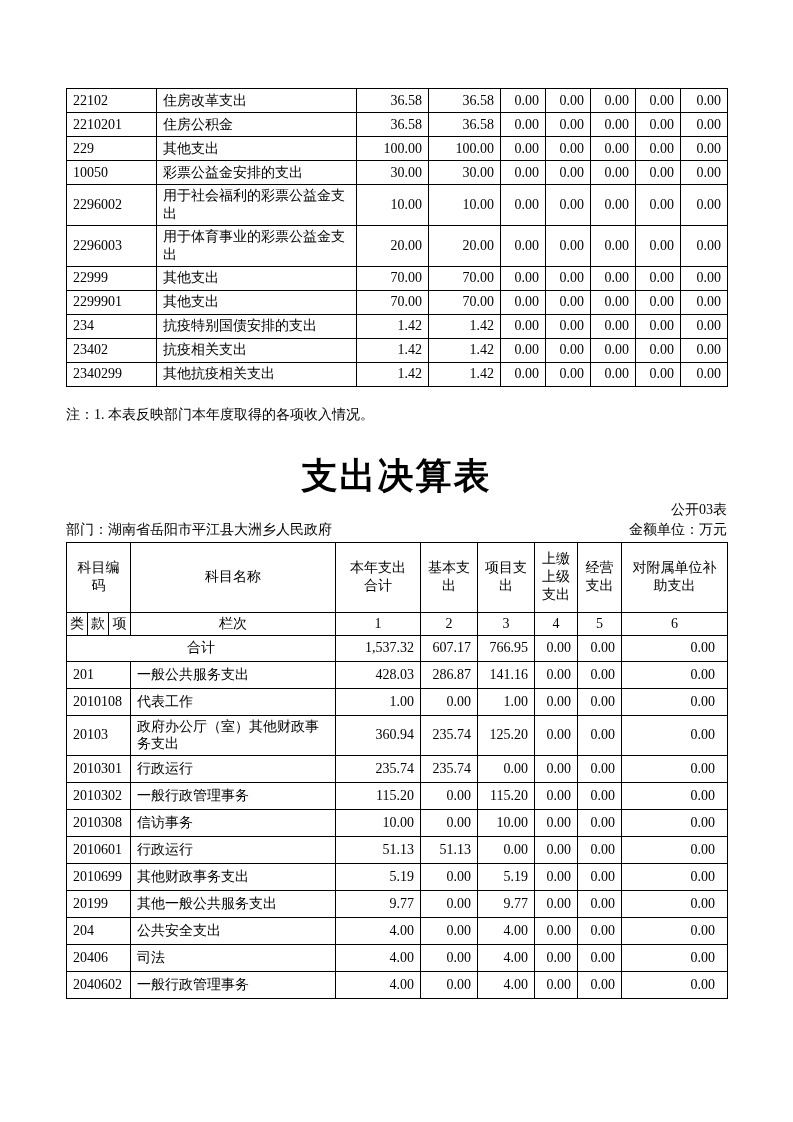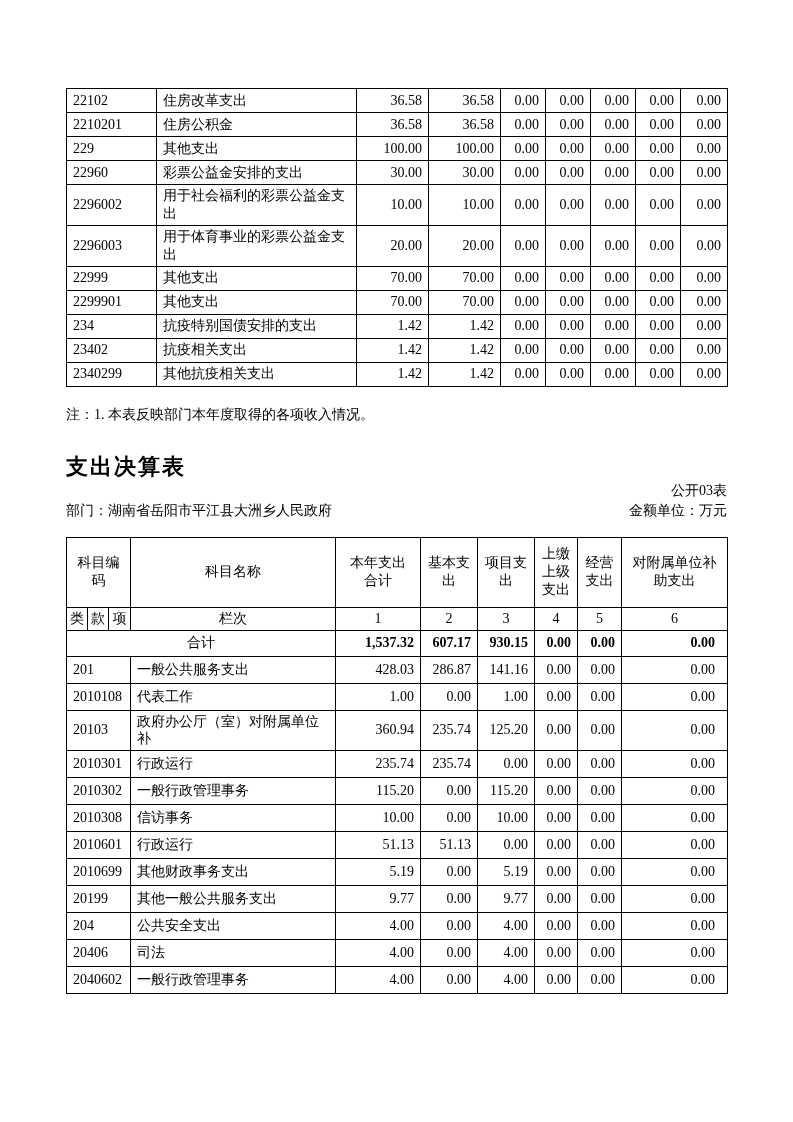--- a/index.html
+++ b/index.html
@@ -11,29 +11,29 @@
   table{border-collapse:collapse;table-layout:fixed;width:661px;border-radius:16px;}
   th,td{
     border:1px solid #000;font-size:14px;font-weight:normal;line-height:1.28;
     padding:2px 6px;vertical-align:middle;box-sizing:border-box;word-break:break-all;overflow:hidden;
   }
   .top-table td{height:24px;}
   .num{text-align:right;}
   .left{text-align:left;}
   .ctr{text-align:center;}
   .pre{white-space:pre-line;}
-  .bold{font-weight:bold;}
+  .bold{font-weight:normal;}
   .tight{padding:2px 1px;}
   .note{font-size:14px;margin-top:19px;}
   .doc-title{
     font-family:Liberation Mono, monospace;
-    font-size:22px;font-weight:bold;text-align:left;margin-top:28px;letter-spacing:2px;
+    font-size:36px;font-weight:bold;text-align:center;margin-top:28px;letter-spacing:2px;
   }
   .table-label{font-size:14px;text-align:right;}
-  .meta-row{display:flex;justify-content:space-between;font-size:14px;margin:2px 0 17px 0;}
+  .meta-row{display:flex;justify-content:space-between;font-size:14px;margin:2px 0 3px 0;}
   .exp-table td{height:27px;}
   .exp-table .hrow1 th{height:70px;}
   .exp-table .hrow2 th{height:22px;}
   .exp-table .trow td,.exp-table .trow th{height:26px;}
   .exp-table td:last-child{padding-right:12px;}
 </style>
 </head>
 <body>
 
 <div class="page">
@@ -78,21 +78,21 @@
           <td class="left">其他支出</td>
           <td class="num">100.00</td>
           <td class="num">100.00</td>
           <td class="num">0.00</td>
           <td class="num">0.00</td>
           <td class="num">0.00</td>
           <td class="num">0.00</td>
           <td class="num">0.00</td>
         </tr>
         <tr>
-          <td class="left">22960</td>
+          <td class="left">10050</td>
           <td class="left">彩票公益金安排的支出</td>
           <td class="num">30.00</td>
           <td class="num">30.00</td>
           <td class="num">0.00</td>
           <td class="num">0.00</td>
           <td class="num">0.00</td>
           <td class="num">0.00</td>
           <td class="num">0.00</td>
         </tr>
         <tr>
@@ -227,21 +227,21 @@
         <th class="ctr">2</th>
         <th class="ctr">3</th>
         <th class="ctr">4</th>
         <th class="ctr">5</th>
         <th class="ctr">6</th>
       </tr>
       <tr class="trow">
         <th colspan="4" class="ctr">合计</th>
         <td class="num bold">1,537.32</td>
         <td class="num bold">607.17</td>
-        <td class="num bold">930.15</td>
+        <td class="num bold">766.95</td>
         <td class="num bold">0.00</td>
         <td class="num bold">0.00</td>
         <td class="num bold">0.00</td>
       </tr>
     </thead>
     <tbody id="exp-body">
         <tr>
           <td class="left" colspan="3">201</td>
           <td class="left">一般公共服务支出</td>
           <td class="num">428.03</td>
@@ -256,21 +256,21 @@
           <td class="left">代表工作</td>
           <td class="num">1.00</td>
           <td class="num">0.00</td>
           <td class="num">1.00</td>
           <td class="num">0.00</td>
           <td class="num">0.00</td>
           <td class="num">0.00</td>
         </tr>
         <tr>
           <td class="left" colspan="3">20103</td>
-          <td class="left">政府办公厅（室）对附属单位补</td>
+          <td class="left">政府办公厅（室）其他财政事务支出</td>
           <td class="num">360.94</td>
           <td class="num">235.74</td>
           <td class="num">125.20</td>
           <td class="num">0.00</td>
           <td class="num">0.00</td>
           <td class="num">0.00</td>
         </tr>
         <tr>
           <td class="left" colspan="3">2010301</td>
           <td class="left">行政运行</td>

